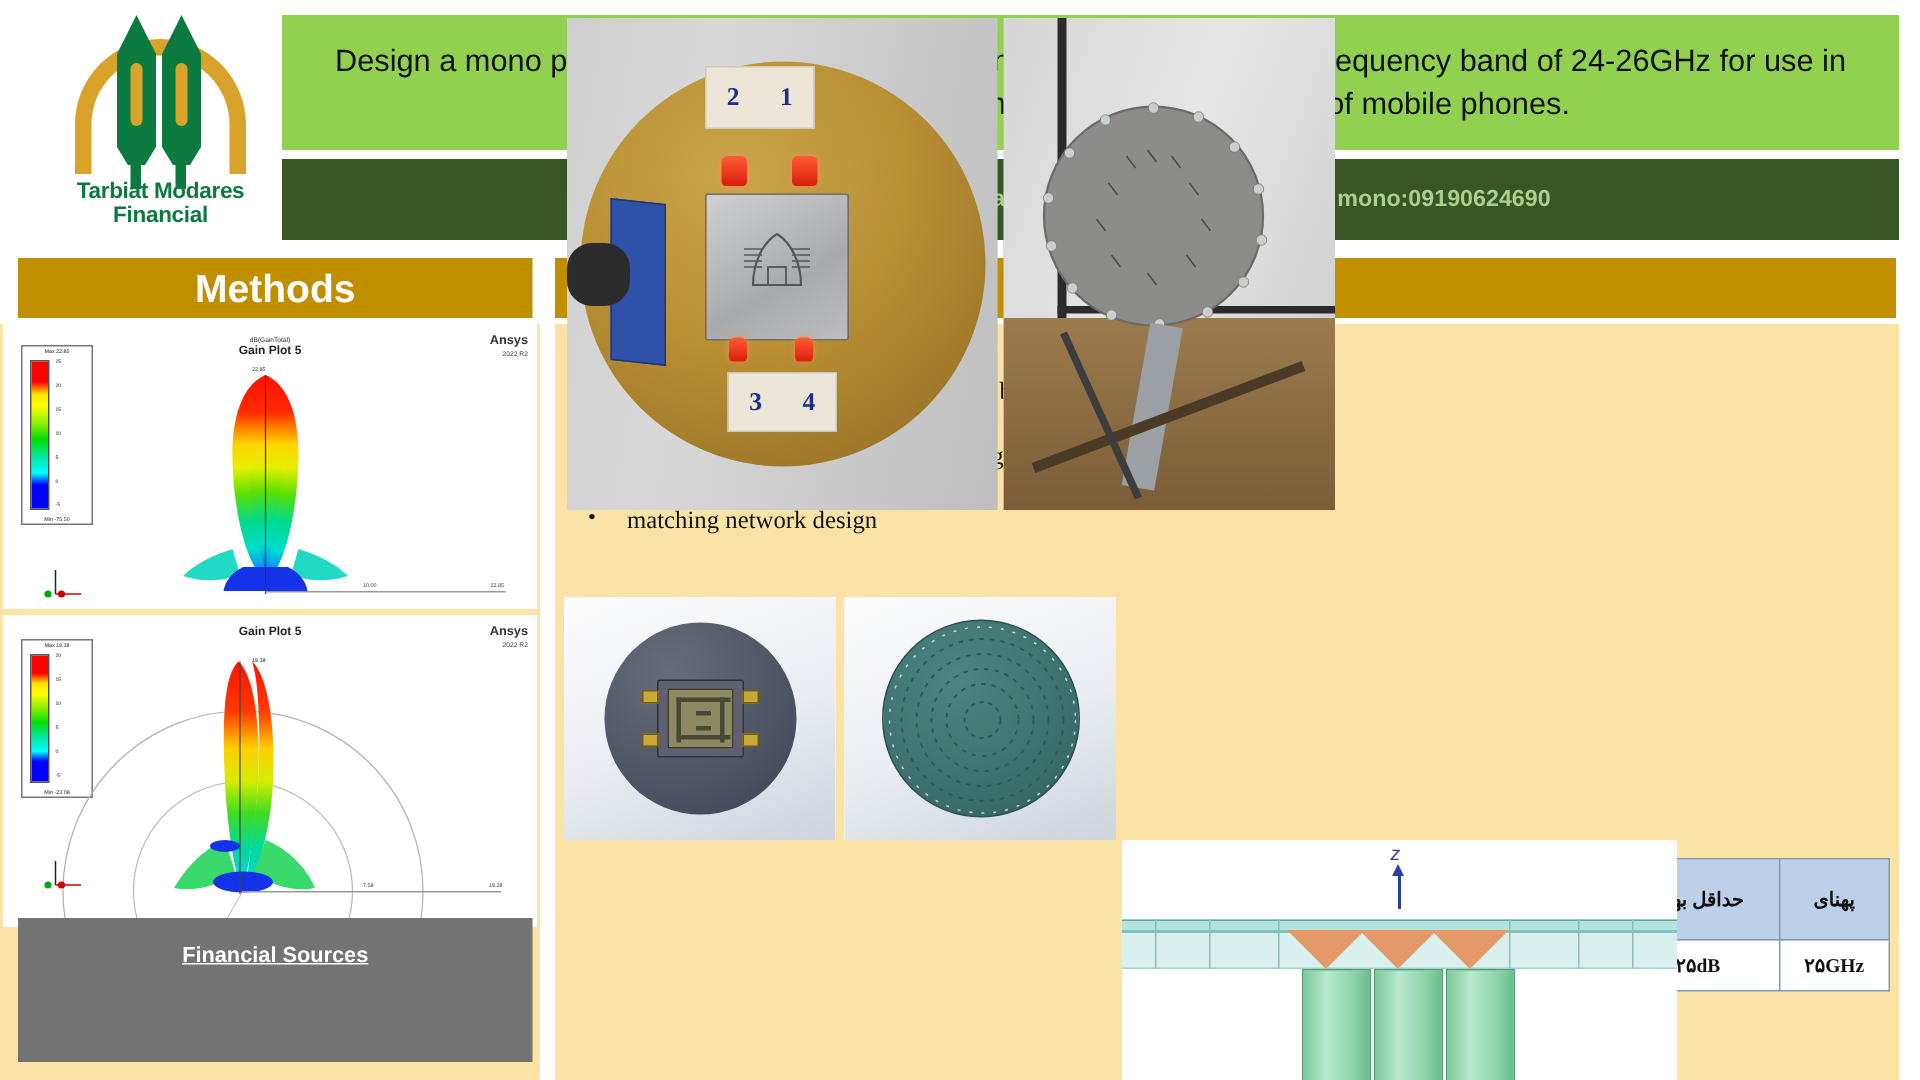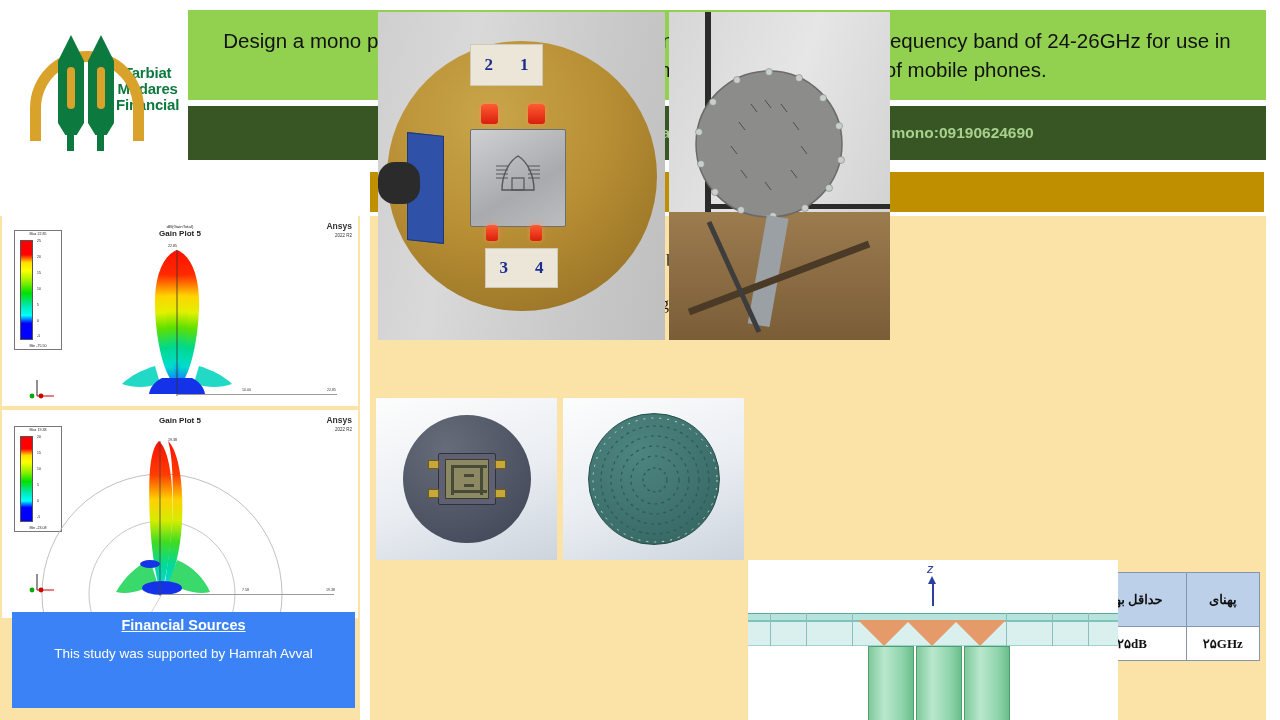--- a/index.html
+++ b/index.html
@@ -8,21 +8,21 @@
     font-family: "Liberation Sans", sans-serif;
     background:#ffffff;
     position:relative;
     overflow:hidden;
   }
   .poster { position:absolute; inset:0; background:#ffffff; }
 
   
   .logo-box {
     position:absolute; left:28px; top:8px; width:158px; height:158px;
-    display:flex; flex-direction:row; align-items:center; justify-content:flex-start;
+    display:flex; flex-direction:column; align-items:center; justify-content:flex-start;
   }
   .logo-mark { position:relative; width:118px; height:108px; }
   .logo-arch {
     position:absolute; left:2px; top:18px; width:114px; height:90px;
     border:11px solid #d9a22b; border-bottom:none;
     border-radius:60px 60px 0 0;
   }
   .wheat { position:absolute; width:26px; height:100px; top:2px;
     background:#0c7a3e; }
   .wheat.w1 { left:30px;
@@ -87,22 +87,22 @@
     background:linear-gradient(to bottom,#ff0000 0%,#ff0000 14%,#ffe000 22%,#ffff00 30%,#8cf000 42%,#00e000 53%,#00e8b0 66%,#00ffff 76%,#0000ff 84%,#0000ff 100%);
     border:.5px solid #555;}
   .cb-ticks { position:absolute; left:20px; top:6px; width:24px; height:106px; font-size:3.4px; color:#111;}
   .cb-ticks span{ position:absolute; left:2px;}
   .peaklbl { position:absolute; font-size:3.6px; color:#222;}
   .axisline { position:absolute; background:#999; height:1px;}
   .axlbl { position:absolute; font-size:3.6px; color:#333;}
   .triad { position:absolute; width:34px; height:24px; }
 
   .finance {
-    position:absolute; left:12px; top:612px; width:343px; height:96px; background:#3b82f6;
-    color:#fff; text-align:center; padding-top:4px;
+    position:absolute; left:12px; top:612px; width:343px; height:96px; background:#737373;
+    color:#fff; text-align:center; padding-top:16px;
   }
   .finance .ft { font-weight:bold; font-size:14.5px; text-decoration:underline; display:inline-block;}
   .finance .fb { font-size:13.5px; margin-top:12px; display:block;}
 
   
   .outcomes-col { position:absolute; left:370px; top:216px; width:896px; height:504px; background:#fbe2a6; }
 
   .bullets { position:absolute; left:6px; top:12px; width:368px; height:168px; font-family:"Liberation Serif", serif; }
   .bullets ul { list-style:none; }
   .bullets li { position:relative; padding-left:42px; font-size:16.5px; line-height:21px; color:#111; margin-bottom:1px;}
@@ -188,20 +188,23 @@
 
   <div class="title-bar">
     <span>Design a mono pulse radial line slott array antenna with high gain in the frequency band of 24-26GHz for use in point-to-point communications of the fifth generation of mobile phones.</span>
   </div>
 
   <div class="authors-bar">
     <span>Mohammad  shafie –keyvan frooraghi-Zahra  atlasbaf</span>
     <span>mono:09190624690</span>
   </div>
 
+  <div class="sec-head" id="methods-head">
+    <span>Methods</span>
+  </div>
   <div class="sec-head" id="outcomes-head">
     <span>Outcomes</span>
   </div>
 
   <div class="methods-col">
 
     <div class="plot-card" id="plot-top">
       <div class="plot-title">
         <em>dB(GainTotal)</em>
         <span>Gain Plot 5</span>
@@ -318,30 +321,30 @@
         <line x1="13" y1="20" x2="13" y2="4" stroke="#222" stroke-width="1"></line>
         <line x1="13" y1="20" x2="30" y2="20" stroke="#c00" stroke-width="1"></line>
         <circle cx="8" cy="20" r="2.4" fill="#0a0"></circle>
         <circle cx="17" cy="20" r="2.4" fill="#c00"></circle>
       </svg>
     </div>
   </div>
 
   <div class="finance">
     <span class="ft">Financial Sources</span>
-    <span class="fb">This study was supported by Hamrah Avval</span>
   </div>
 
   <div class="outcomes-col">
 
     <div class="bullets">
       <ul>
         <li>High efficiency  of 98%</li>
         <li>Antenna  gain  in the  whole  frequency  band  is fixed</li>
         <li>Using the mono pulse idea  in self-aligning antenna  Impedance</li>
+        <li>matching  network  design</li>
       </ul>
     </div>
 
     <div class="cad-row">
       <div class="cad">
         <div class="cad-bg"></div>
         <div class="disk-grey"></div>
         <div class="feed-blk">
           <div class="feed-inner">
             <div class="feed-trace" style="left:5px;top:5px;width:3px;height:30px"></div>

